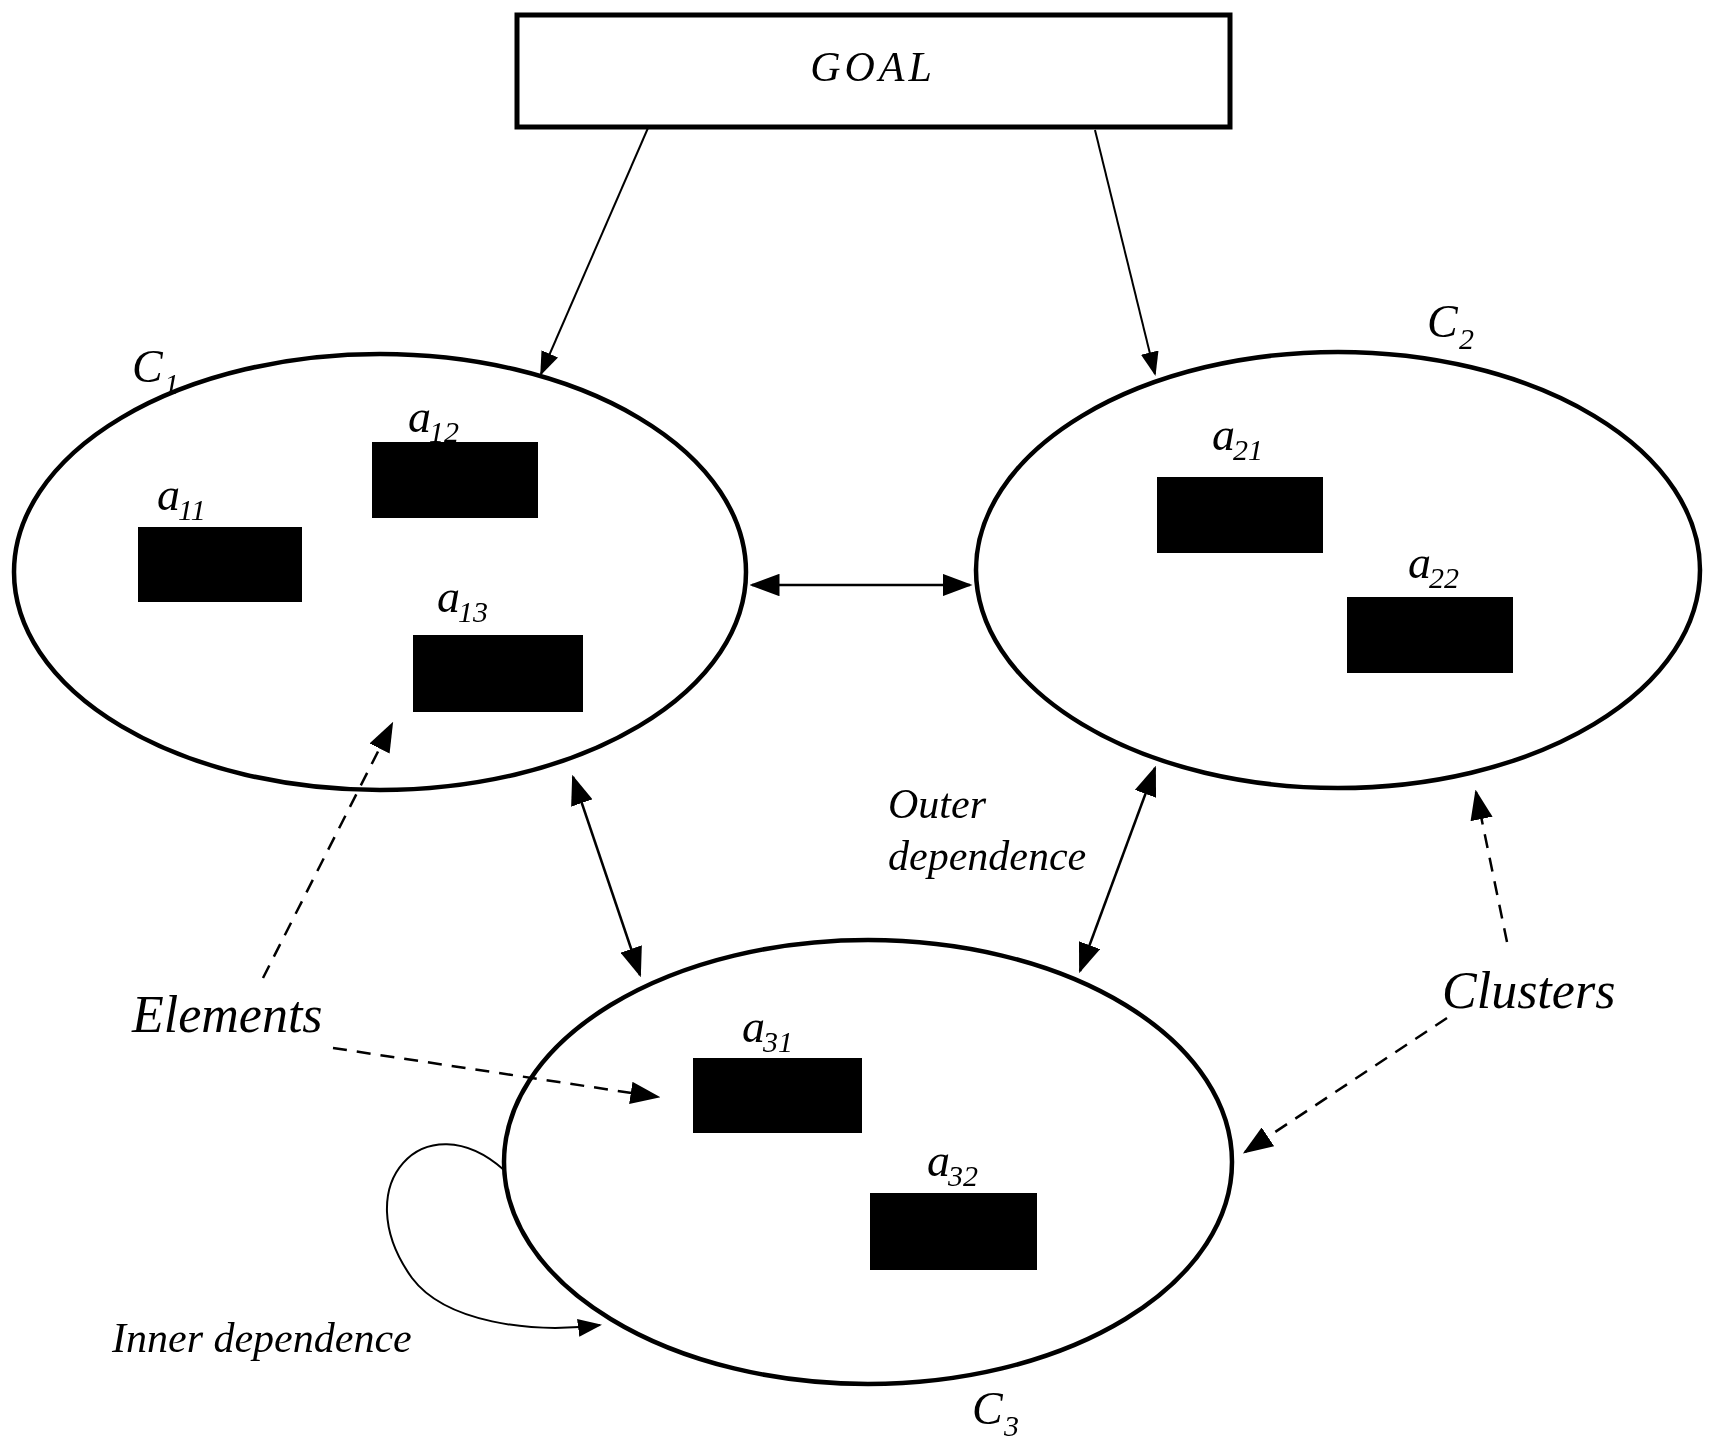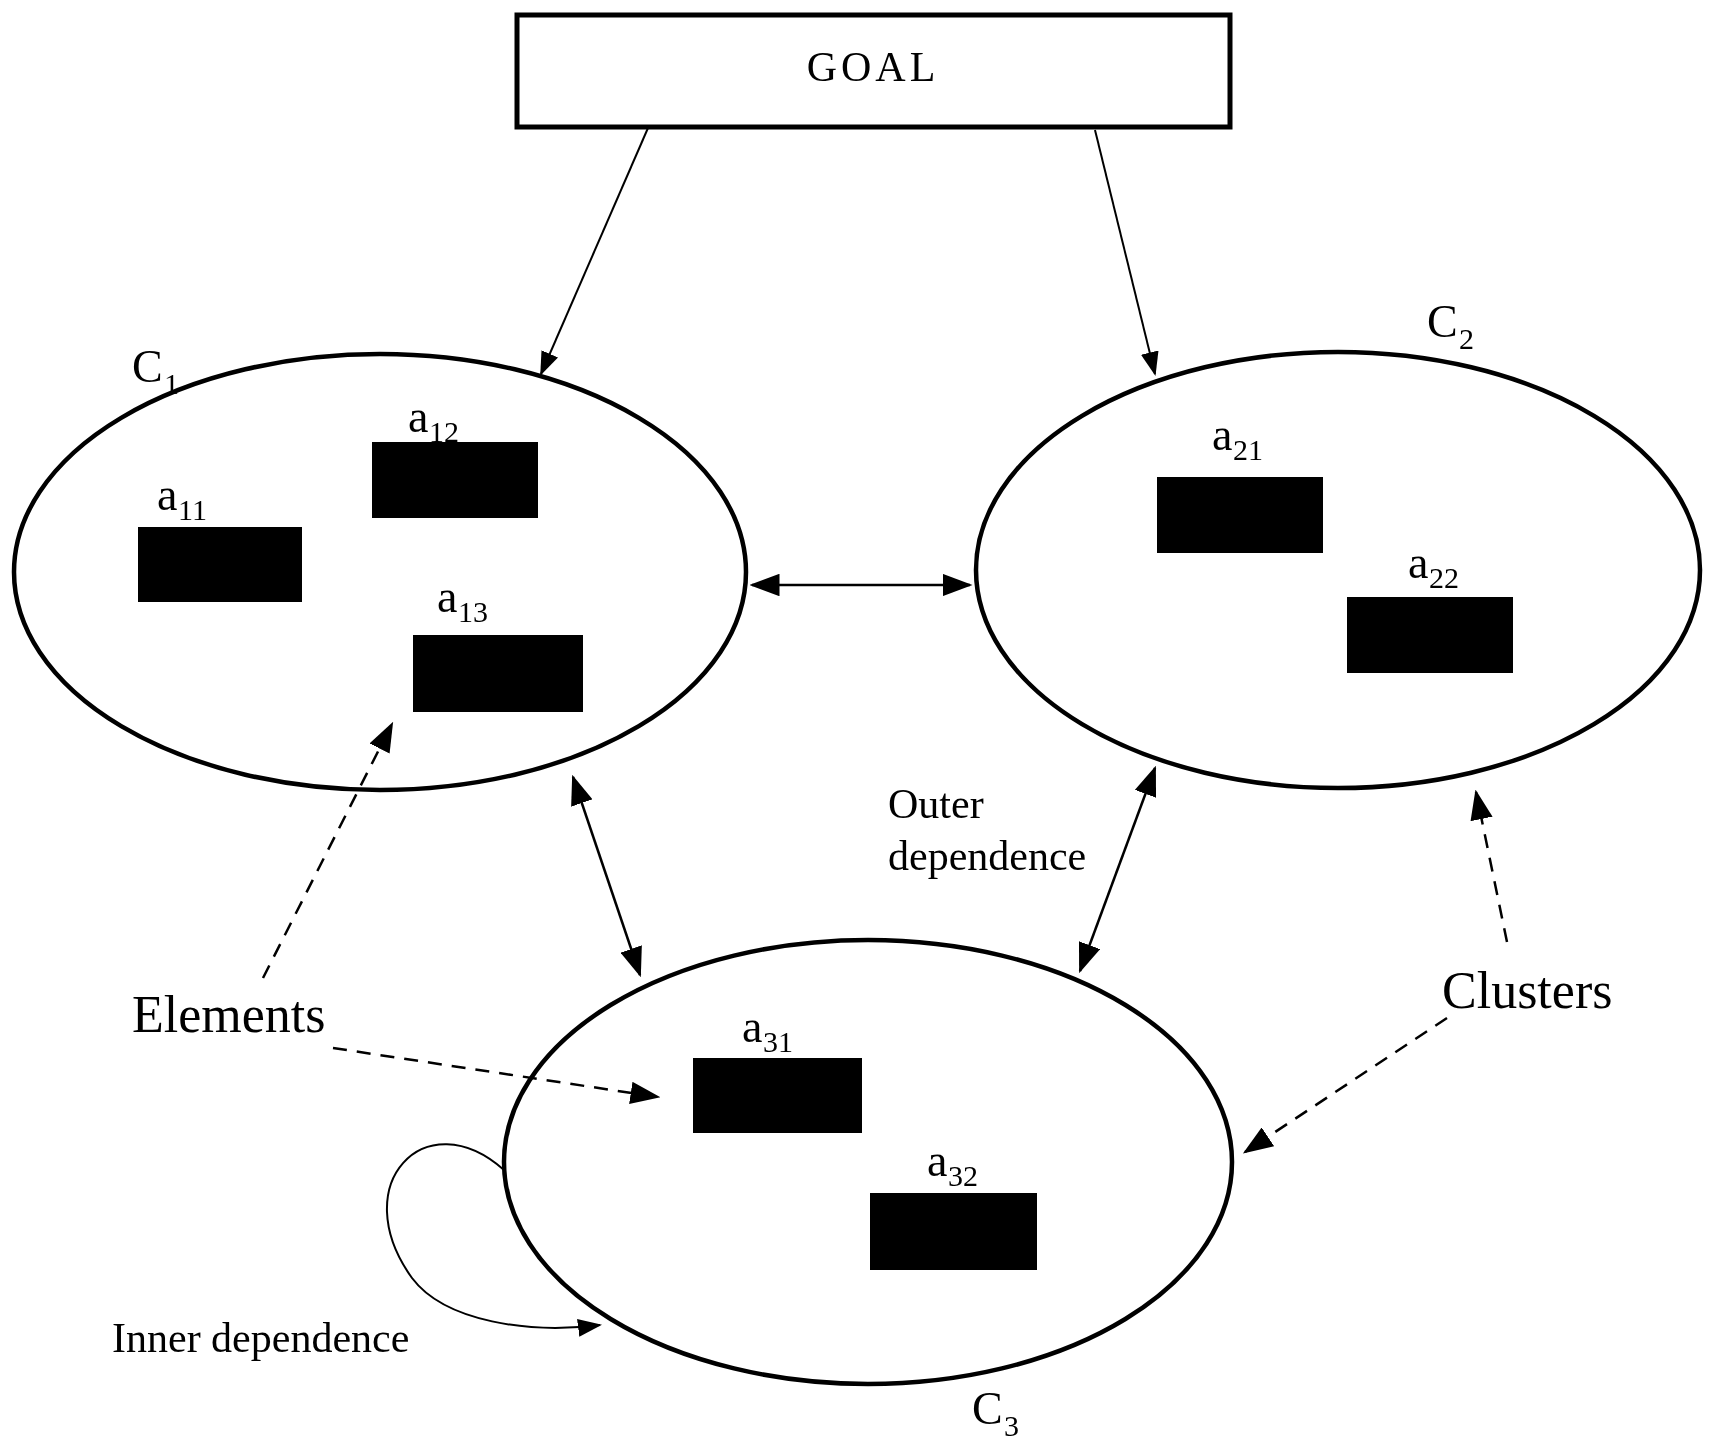--- a/index.html
+++ b/index.html
@@ -2,20 +2,21 @@
 <html style="--ink: #000000; --bg: #ffffff; --fill: #000000;"><head>
 <meta charset="utf-8">
 <style>
   :root { --ink: #000000; --bg: #ffffff; --fill: #000000; }
   html, body { margin: 0; padding: 0; background: var(--bg); }
   .stage {
     position: relative;
     width: 1719px; height: 1437px;
     background: var(--bg);
     font-family: "Liberation Serif", "DejaVu Serif", serif;
+    font-style: italic;
   }
   svg { display: block; }
   .edge   { stroke: var(--ink); fill: none; }
   .thin   { stroke-width: 2; }
   .mid    { stroke-width: 2.5; }
   .thick  { stroke-width: 4.5; }
   .dashed { stroke-dasharray: 14 10; }
   .box-outline { fill: var(--bg); stroke: var(--ink); stroke-width: 5; }
   .element-box { fill: var(--fill); stroke: none; }
   .ah     { fill: var(--ink); }

